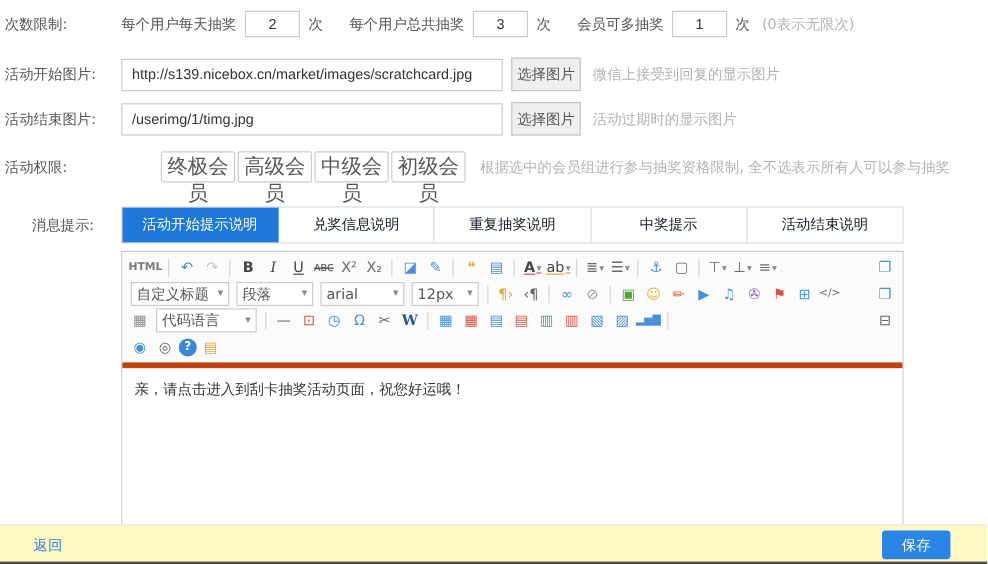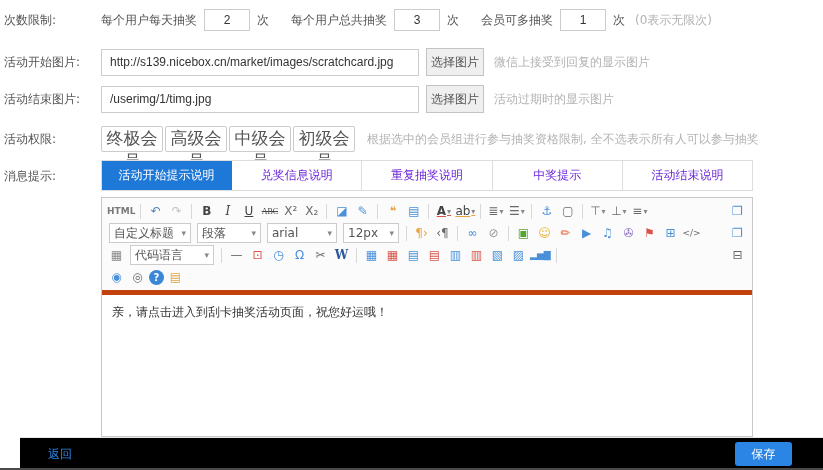--- a/index.html
+++ b/index.html
@@ -8,73 +8,73 @@
     font-size: 12px; color: #555; background: #fff;
   }
   .page { position: relative; width: 823px; height: 470px; background: #fff; overflow: hidden; }
   .row { display: flex; align-items: center; }
   .row .label { width: 101px; padding-left: 4px; flex-shrink: 0; color: #555; }
   .content { display: flex; align-items: center; }
 
   .row-limits { margin-top: 8px; height: 24px; }
   .row-start  { margin-top: 16px; height: 28px; }
   .row-end    { margin-top: 9px;  height: 28px; }
-  .row-perm   { margin-top: 13px; height: 26px; }
-  .row-tabs   { margin-top: 8px; height: 31px; align-items: flex-start; }
+  .row-perm   { margin-top: 13px; height: 26px; gap: 33px; }
+  .row-tabs   { margin-top: 20px; height: 31px; align-items: flex-start; text-align: center; }
   .row-tabs .label { margin-top: 8px; }
   .row-editor { margin-top: 6px; align-items: flex-start; }
 
   .num-input { width: 46px; height: 22px; border: 1px solid #ccc; text-align: center;
                font-size: 12px; color: #333; margin: 0 7px; }
   .grp { margin-left: 22px; }
   .hint { color: #b3b3b3; margin-left: 10px; white-space: nowrap; }
 
   .url-input { width: 318px; height: 27px; border: 1px solid #ccc; padding: 0 8px;
                font-size: 12px; color: #333; }
   .pick-btn { margin-left: 7px; height: 28px; width: 58px; background: #efefef;
               border: 1px solid #c3c3c3; color: #555; font-size: 12px; cursor: pointer; }
 
   .member-btn { width: 62px; height: 26px; background: #fff; border: 1px solid #ccc;
                 color: #555; font-size: 17px; margin-right: 2px; cursor: pointer; border-radius: 2px; }
 
   .tabs { display: flex; width: 652px; height: 31px; border: 1px solid #ddd; background: #fff; }
   .tab { flex: 1; display: flex; align-items: center; justify-content: center;
-         border-right: 1px solid #ddd; color: #6d28d9; cursor: pointer; white-space: nowrap; }
+         border-right: 1px solid #ddd; color: #0f172a; cursor: pointer; white-space: nowrap; }
   .tab:last-child { border-right: none; }
   .tab.active { background: #1e78d8; border-color: #1e78d8; color: #fff; }
 
   .editor { width: 652px; border: 1px solid #c8c8c8; background: #fff; }
   .toolbar { background: #fbfbfb; border-bottom: 5px solid #c2410c; padding: 2px 4px; }
   .tb-row { display: flex; align-items: center; height: 22px; overflow: hidden; }
   .tb-icon { display: inline-flex; align-items: center; justify-content: center;
              min-width: 19px; height: 20px; margin: 0 1px; font-size: 12px; color: #6a6a6a;
              cursor: pointer; border-radius: 2px; white-space: nowrap; }
   .tb-sep { width: 1px; height: 15px; background: #d8d8d8; margin: 0 4px; flex-shrink: 0; }
   .tb-dd { display: inline-flex; align-items: center; justify-content: space-between;
            height: 20px; border: 1px solid #ccc; background: #fff; margin: 0 3px;
            padding: 0 4px; font-size: 12px; color: #555; cursor: pointer; white-space: nowrap; }
   .tb-dd-caret { color: #888; font-size: 9px; margin-left: 4px; }
   .tb-caret { font-size: 8px; color: #888; margin-left: 1px; }
   .src { font-size: 9px; font-weight: bold; color: #7a7a7a; }
   .b { font-weight: bold; color: #444; }
   .i { font-style: italic; font-family: "DejaVu Serif", serif; color: #444; }
   .u { text-decoration: underline; color: #444; }
-  .strike { font-size: 8px; text-decoration: line-through; color: #444; font-family: Liberation Serif, serif; }
+  .strike { font-size: 8px; text-decoration: line-through; color: #444; }
   .fore { color: #444; font-weight: bold; text-decoration: underline; text-decoration-color: #d9534a; }
   .back { color: #444; text-decoration: underline; text-decoration-color: #e8a33d; }
   .sm { font-size: 9px; }
   .w { font-weight: bold; font-family: "DejaVu Serif", serif; }
   .help { background: #3a87d8; color: #fff !important; border-radius: 50%;
           width: 15px; height: 15px; min-width: 15px; font-size: 10px; font-weight: bold; }
   .right { margin-left: auto; }
 
   .editor-body { height: 141px; padding: 9px 10px; font-size: 12px; color: #333; background: #fff; }
 
   .footer { position: absolute; bottom: 2px; left: 0; right: 0; height: 31px;
-            border-top: 1px solid #e8e8e8; background: #000000; margin-left: 20px; }
+            border-top: 1px solid #e8e8e8; background: #fef9c3; }
   .back-link { position: absolute; left: 28px; top: 8px; color: #2b85e4; cursor: pointer; }
   .save-btn { position: absolute; right: 31px; top: 4px; width: 57px; height: 24px;
               background: #2b85e4; color: #fff; border: none; border-radius: 3px;
               font-size: 12px; cursor: pointer; }
   .bottom-edge { position: absolute; bottom: 0; left: 0; right: 0; height: 2px; background: #4a4a4a; }
 </style>
 </head>
 <body>
 
 <div class="page">

